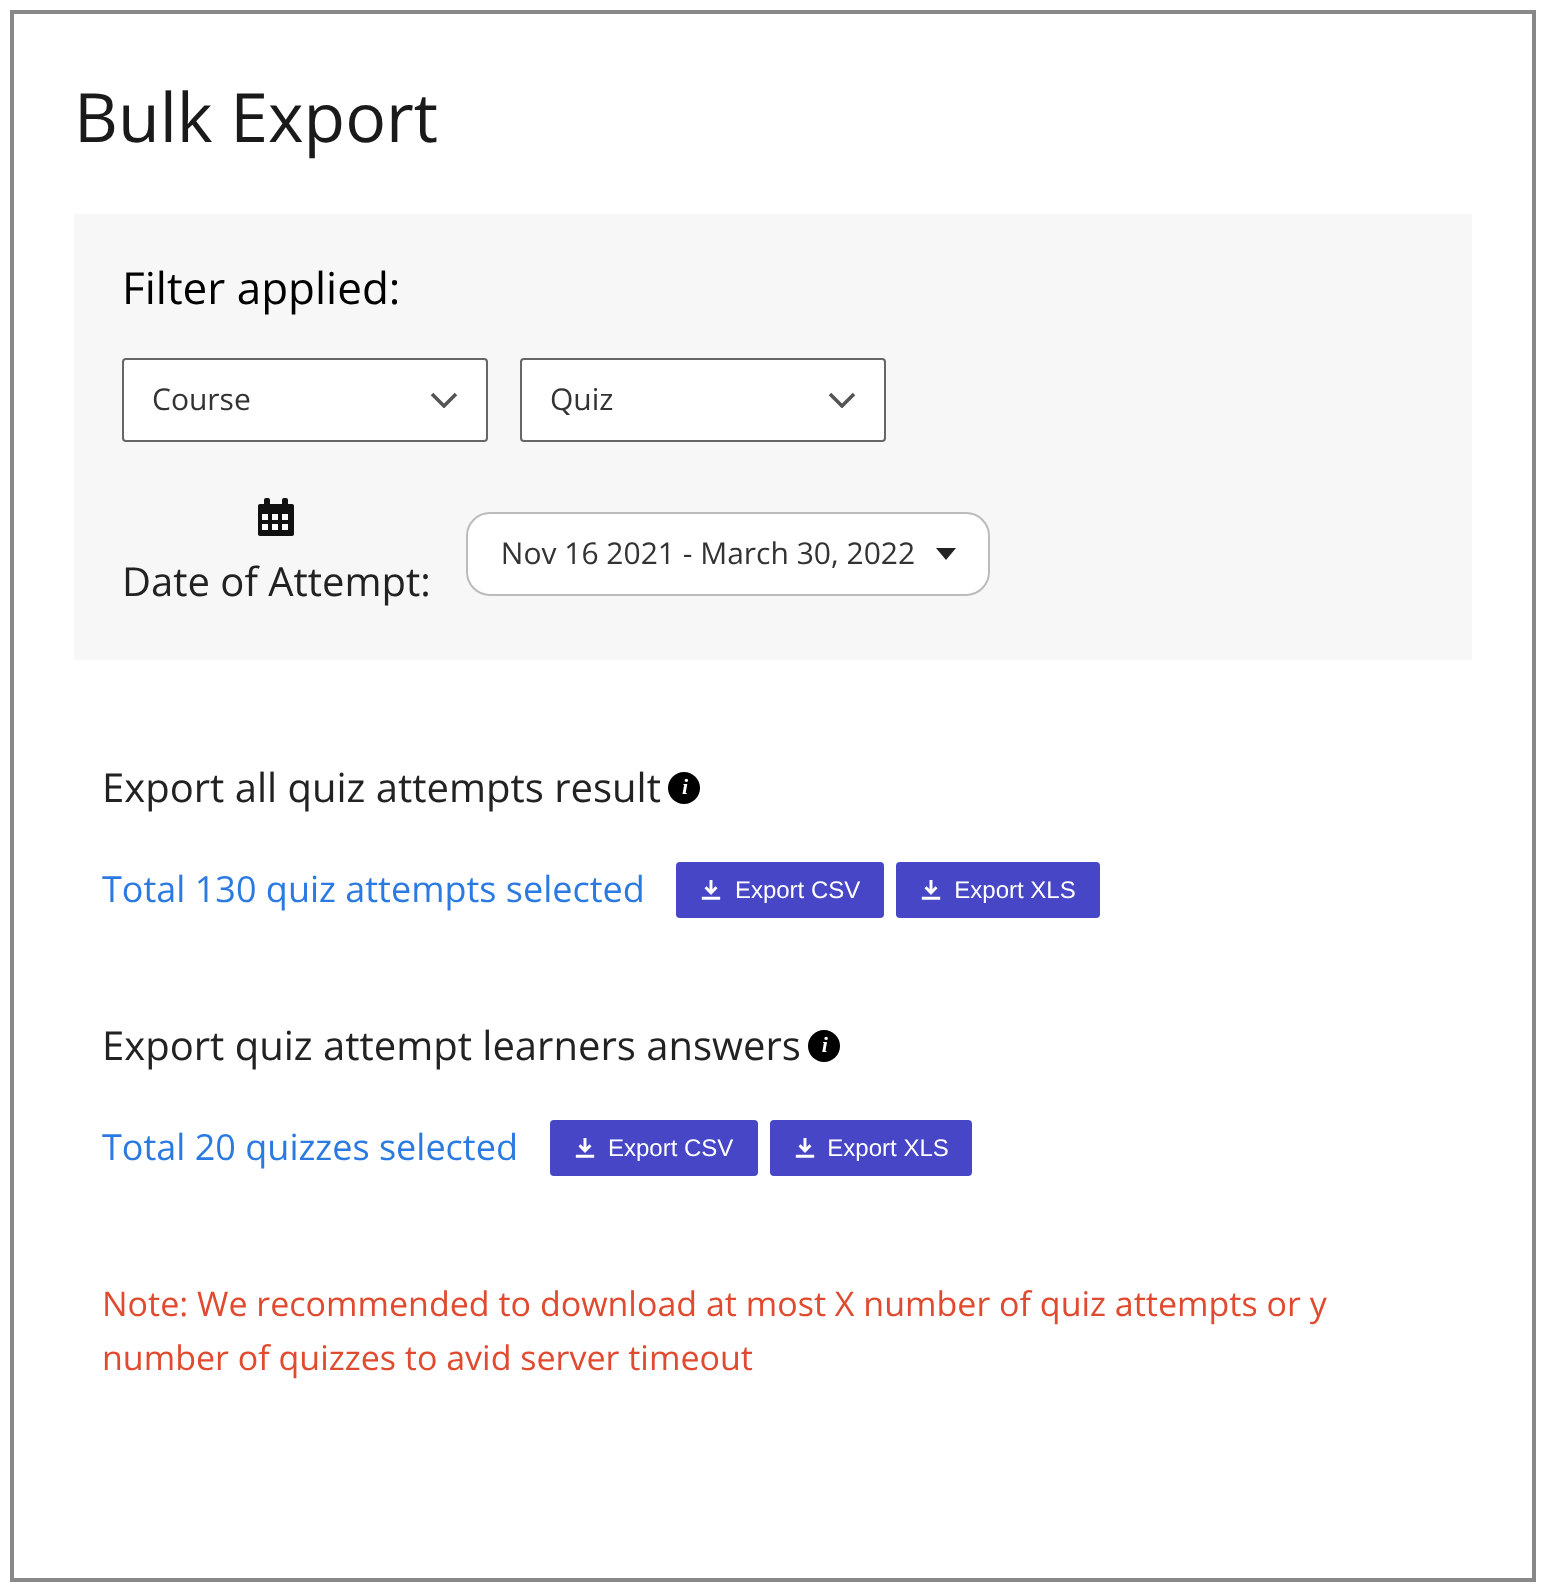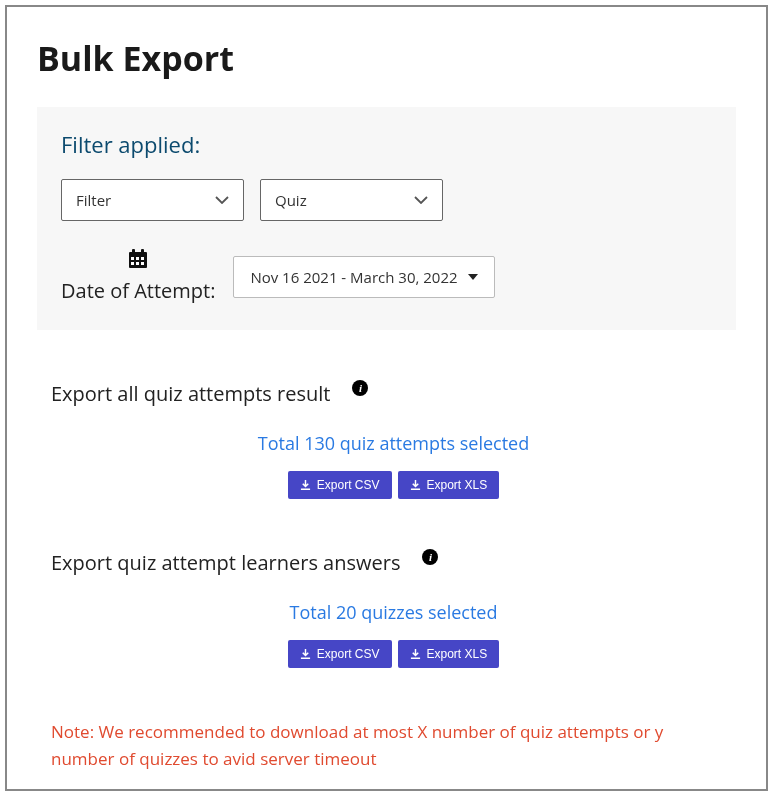--- a/index.html
+++ b/index.html
@@ -15,33 +15,33 @@
       padding: 5px;
     }
     .outer-frame {
       border: 2px solid #888;
       width: 100%;
       height: 100%;
       padding: 28px 30px;
     }
     .page-title {
       font-size: 34px;
-      font-weight: 700;
+      font-weight: 400;
       color: #1a1a1a;
       margin-bottom: 26px;
     }
     .filter-panel {
       background: #f7f7f7;
       padding: 22px 24px 26px 24px;
       margin-bottom: 50px;
     }
     .filter-heading {
       font-size: 22px;
       font-weight: 400;
-      color: #0c4a6e;
+      color: #000000;
       margin-bottom: 20px;
     }
     .filter-row {
       display: flex;
       gap: 16px;
       margin-bottom: 28px;
     }
     .select-box {
       display: flex;
       align-items: center;
@@ -80,59 +80,59 @@
     .date-value-box {
       border: 1px solid #bbb;
       background: #fff;
       padding: 10px 16px;
       font-size: 15px;
       color: #333;
       display: flex;
       align-items: center;
       gap: 10px;
       cursor: pointer;
-      border-radius: 2px;
+      border-radius: 12px;
     }
     .caret-down {
       width: 0;
       height: 0;
       border-left: 5px solid transparent;
       border-right: 5px solid transparent;
       border-top: 6px solid #222;
     }
     .section {
       margin-bottom: 50px;
       padding-left: 14px;
     }
     .section-heading {
       font-size: 20px;
       color: #222;
       display: flex;
-      gap: 22px;
+      align-items: center;
+      gap: 4px;
       margin-bottom: 24px;
     }
     .info-icon {
       width: 16px;
       height: 16px;
       background: #000;
       border-radius: 50%;
       color: #fff;
       display: inline-flex;
       align-items: center;
       justify-content: center;
       font-size: 11px;
       font-weight: bold;
       font-style: italic;
       font-family: Georgia, serif;
     }
     .action-row {
       display: flex;
       align-items: center;
       gap: 16px;
-      flex-direction: column;
     }
     .selected-text {
       color: #2a7ae2;
       font-size: 18px;
     }
     .btn-group {
       display: flex;
       gap: 6px;
     }
     .btn {
@@ -165,21 +165,21 @@
 
 <div class="outer-frame">
 
   <h1 class="page-title">Bulk Export</h1>
 
   <div class="filter-panel">
     <div class="filter-heading">Filter applied:</div>
 
     <div class="filter-row">
       <div class="select-box">
-        <span>Filter</span>
+        <span>Course</span>
         <svg class="chevron-down" viewBox="0 0 14 8">
             <path d="M1 1 L7 7 L13 1" stroke="#555" stroke-width="1.8" fill="none"></path>
           </svg>
       </div>
       <div class="select-box">
         <span>Quiz</span>
         <svg class="chevron-down" viewBox="0 0 14 8">
             <path d="M1 1 L7 7 L13 1" stroke="#555" stroke-width="1.8" fill="none"></path>
           </svg>
       </div>

